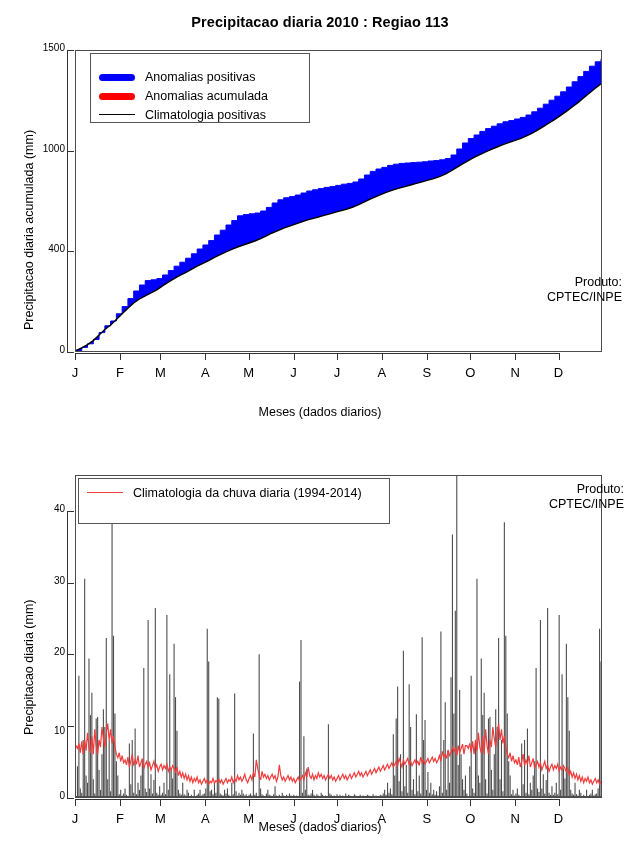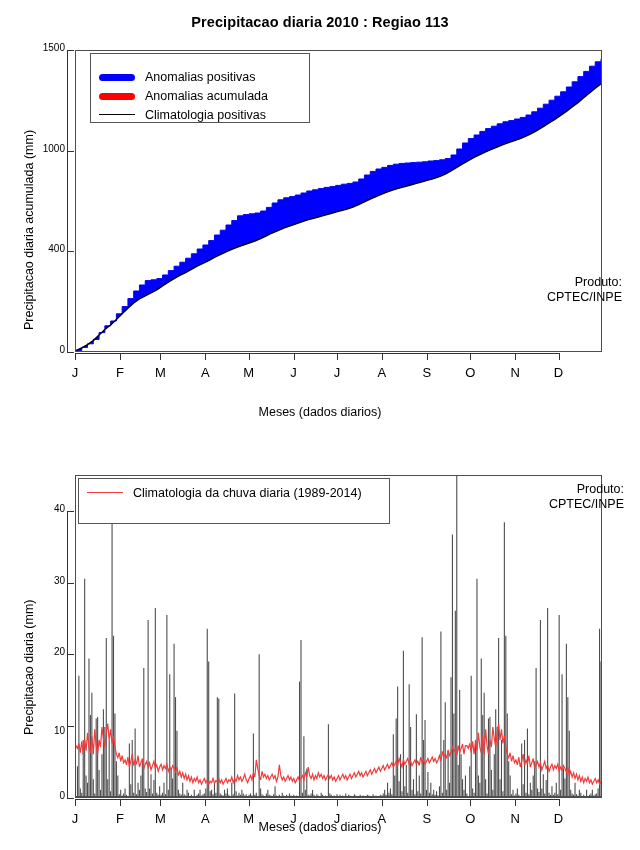--- a/index.html
+++ b/index.html
@@ -478,21 +478,21 @@
           <line x1="0" y1="322.5" x2="527" y2="322.5" stroke="#4d4d4d" stroke-width="1"></line>
           <path d="M 0.00 271.32 L 1.45 274.19 L 2.90 269.17 L 4.34 278.50 L 5.79 267.01 L 7.24 279.93 L 8.69 265.58 L 10.13 276.34 L 11.58 258.40 L 13.03 272.76 L 14.48 278.50 L 15.93 261.99 L 17.37 279.93 L 18.82 254.81 L 20.27 271.32 L 21.72 279.93 L 23.16 265.58 L 24.61 272.76 L 26.06 252.66 L 27.51 264.14 L 28.96 272.76 L 30.40 258.40 L 31.85 249.07 L 33.30 265.58 L 34.75 254.81 L 36.20 269.17 L 37.64 261.27 L 39.09 272.76 L 40.54 279.93 L 41.99 283.52 L 43.43 278.50 L 44.88 287.11 L 46.33 281.37 L 47.78 288.55 L 49.23 285.68 L 50.67 290.70 L 52.12 282.80 L 53.57 292.85 L 55.02 287.11 L 56.46 279.93 L 57.91 291.42 L 59.36 285.68 L 60.81 289.98 L 62.26 281.37 L 63.70 292.85 L 65.15 288.55 L 66.60 284.24 L 68.05 294.29 L 69.49 289.98 L 70.94 287.11 L 72.39 292.85 L 73.84 288.55 L 75.29 295.72 L 76.73 291.42 L 78.18 287.11 L 79.63 294.29 L 81.08 290.70 L 82.52 297.16 L 83.97 292.85 L 85.42 289.98 L 86.87 295.72 L 88.32 291.42 L 89.76 294.29 L 91.21 289.98 L 92.66 297.16 L 94.11 292.85 L 95.55 295.72 L 97.00 291.42 L 98.45 294.29 L 99.90 297.88 L 101.35 292.85 L 102.79 301.47 L 104.24 297.16 L 105.69 302.90 L 107.14 298.60 L 108.59 304.34 L 110.03 300.03 L 111.48 305.77 L 112.93 301.47 L 114.38 307.21 L 115.82 302.90 L 117.27 308.64 L 118.72 304.34 L 120.17 307.21 L 121.62 302.90 L 123.06 308.64 L 124.51 305.77 L 125.96 310.08 L 127.41 307.21 L 128.85 304.34 L 130.30 308.64 L 131.75 305.77 L 133.20 310.08 L 134.65 307.21 L 136.09 308.64 L 137.54 304.34 L 138.99 309.36 L 140.44 306.49 L 141.88 307.93 L 143.33 305.06 L 144.78 308.64 L 146.23 305.77 L 147.68 310.08 L 149.12 307.21 L 150.57 304.34 L 152.02 308.64 L 153.47 305.77 L 154.91 307.21 L 156.36 302.90 L 157.81 308.64 L 159.26 304.34 L 160.71 307.21 L 162.15 301.47 L 163.60 305.77 L 165.05 302.90 L 166.50 307.21 L 167.95 304.34 L 169.39 300.03 L 170.84 305.77 L 172.29 308.64 L 173.74 304.34 L 175.18 301.47 L 176.63 305.77 L 178.08 298.60 L 179.53 302.90 L 180.98 285.68 L 182.42 294.29 L 183.87 301.47 L 185.32 305.77 L 186.77 297.16 L 188.21 302.90 L 189.66 300.03 L 191.11 304.34 L 192.56 301.47 L 194.01 305.77 L 195.45 302.90 L 196.90 300.03 L 198.35 304.34 L 199.80 301.47 L 201.24 307.21 L 202.69 302.90 L 204.14 290.70 L 205.59 301.47 L 207.04 305.77 L 208.48 302.90 L 209.93 307.21 L 211.38 304.34 L 212.83 301.47 L 214.27 305.77 L 215.72 302.90 L 217.17 307.21 L 218.62 304.34 L 220.07 308.64 L 221.51 305.77 L 222.96 302.90 L 224.41 307.21 L 225.86 304.34 L 227.30 301.47 L 228.75 305.77 L 230.20 298.60 L 231.65 302.90 L 233.10 292.85 L 234.54 301.47 L 235.99 304.34 L 237.44 300.03 L 238.89 305.77 L 240.34 301.47 L 241.78 304.34 L 243.23 298.60 L 244.68 302.90 L 246.13 300.03 L 247.57 304.34 L 249.02 301.47 L 250.47 305.77 L 251.92 302.90 L 253.37 300.03 L 254.81 304.34 L 256.26 301.47 L 257.71 305.77 L 259.16 302.90 L 260.60 307.21 L 262.05 304.34 L 263.50 301.47 L 264.95 305.77 L 266.40 302.90 L 267.84 300.03 L 269.29 304.34 L 270.74 301.47 L 272.19 305.77 L 273.63 302.90 L 275.08 300.03 L 276.53 304.34 L 277.98 301.47 L 279.43 298.60 L 280.87 302.90 L 282.32 300.03 L 283.77 297.16 L 285.22 301.47 L 286.66 298.60 L 288.11 302.90 L 289.56 300.03 L 291.01 297.16 L 292.46 301.47 L 293.90 298.60 L 295.35 295.72 L 296.80 300.03 L 298.25 297.16 L 299.70 294.29 L 301.14 298.60 L 302.59 295.72 L 304.04 292.85 L 305.49 297.16 L 306.93 294.29 L 308.38 291.42 L 309.83 295.72 L 311.28 292.85 L 312.73 289.98 L 314.17 294.29 L 315.62 291.42 L 317.07 288.55 L 318.52 292.85 L 319.96 289.98 L 321.41 287.11 L 322.86 291.42 L 324.31 284.24 L 325.76 288.55 L 327.20 292.85 L 328.65 285.68 L 330.10 289.98 L 331.55 287.11 L 332.99 284.24 L 334.44 289.98 L 335.89 287.11 L 337.34 291.42 L 338.79 288.55 L 340.23 285.68 L 341.68 289.98 L 343.13 287.11 L 344.58 291.42 L 346.02 282.80 L 347.47 288.55 L 348.92 285.68 L 350.37 289.98 L 351.82 287.11 L 353.26 284.24 L 354.71 288.55 L 356.16 285.68 L 357.61 282.80 L 359.05 287.11 L 360.50 284.24 L 361.95 288.55 L 363.40 285.68 L 364.85 281.37 L 366.29 287.11 L 367.74 277.06 L 369.19 282.80 L 370.64 279.93 L 372.09 284.24 L 373.53 275.63 L 374.98 281.37 L 376.43 278.50 L 377.88 272.76 L 379.32 277.06 L 380.77 274.19 L 382.22 281.37 L 383.67 271.32 L 385.12 278.50 L 386.56 274.19 L 388.01 269.88 L 389.46 279.93 L 390.91 271.32 L 392.35 271.32 L 393.80 274.19 L 395.25 269.17 L 396.70 278.50 L 398.15 267.01 L 399.59 279.93 L 401.04 265.58 L 402.49 276.34 L 403.94 258.40 L 405.38 272.76 L 406.83 278.50 L 408.28 261.99 L 409.73 279.93 L 411.18 254.81 L 412.62 271.32 L 414.07 279.93 L 415.52 265.58 L 416.97 272.76 L 418.41 252.66 L 419.86 264.14 L 421.31 272.76 L 422.76 258.40 L 424.21 249.07 L 425.65 265.58 L 427.10 254.81 L 428.55 269.17 L 430.00 261.27 L 431.45 272.76 L 432.89 279.93 L 434.34 283.52 L 435.79 278.50 L 437.24 287.11 L 438.68 281.37 L 440.13 288.55 L 441.58 285.68 L 443.03 290.70 L 444.48 282.80 L 445.92 292.85 L 447.37 287.11 L 448.82 279.93 L 450.27 291.42 L 451.71 285.68 L 453.16 289.98 L 454.61 281.37 L 456.06 292.85 L 457.51 288.55 L 458.95 284.24 L 460.40 294.29 L 461.85 289.98 L 463.30 287.11 L 464.74 292.85 L 466.19 288.55 L 467.64 295.72 L 469.09 291.42 L 470.54 287.11 L 471.98 294.29 L 473.43 290.70 L 474.88 297.16 L 476.33 292.85 L 477.77 289.98 L 479.22 295.72 L 480.67 291.42 L 482.12 294.29 L 483.57 289.98 L 485.01 297.16 L 486.46 292.85 L 487.91 295.72 L 489.36 291.42 L 490.80 294.29 L 492.25 297.88 L 493.70 292.85 L 495.15 301.47 L 496.60 297.16 L 498.04 302.90 L 499.49 298.60 L 500.94 304.34 L 502.39 300.03 L 503.84 305.77 L 505.28 301.47 L 506.73 307.21 L 508.18 302.90 L 509.63 308.64 L 511.07 304.34 L 512.52 307.21 L 513.97 302.90 L 515.42 308.64 L 516.87 305.77 L 518.31 310.08 L 519.76 307.21 L 521.21 304.34 L 522.66 308.64 L 524.10 305.77 L 525.55 310.08 L 527.00 307.21" fill="none" stroke="#f03c3c" stroke-width="1.2"></path>
         </svg>
     </div>
 
     <div class="legend" id="legend-bottom">
       <div class="legend-row">
         <span class="legend-key">
           <span class="key-line" style="background:#f03c3c;"></span>
         </span>
-        <span class="legend-text">Climatologia da chuva diaria (1989-2014)</span>
+        <span class="legend-text">Climatologia da chuva diaria (1994-2014)</span>
       </div>
     </div>
 
     <div class="produto" id="produto-bottom">Produto:
 CPTEC/INPE</div>
 
     <div class="xlab" style="top:390px;">Meses (dados diarios)</div>
   <div class="ytick-label" style="left: 27px; top: 360px; width: 38px;">0</div>
       <div class="ytick-mark" style="left: 67px; top: 368px;"></div>
       <div class="ytick-label" style="left: 27px; top: 295px; width: 38px;">10</div>

